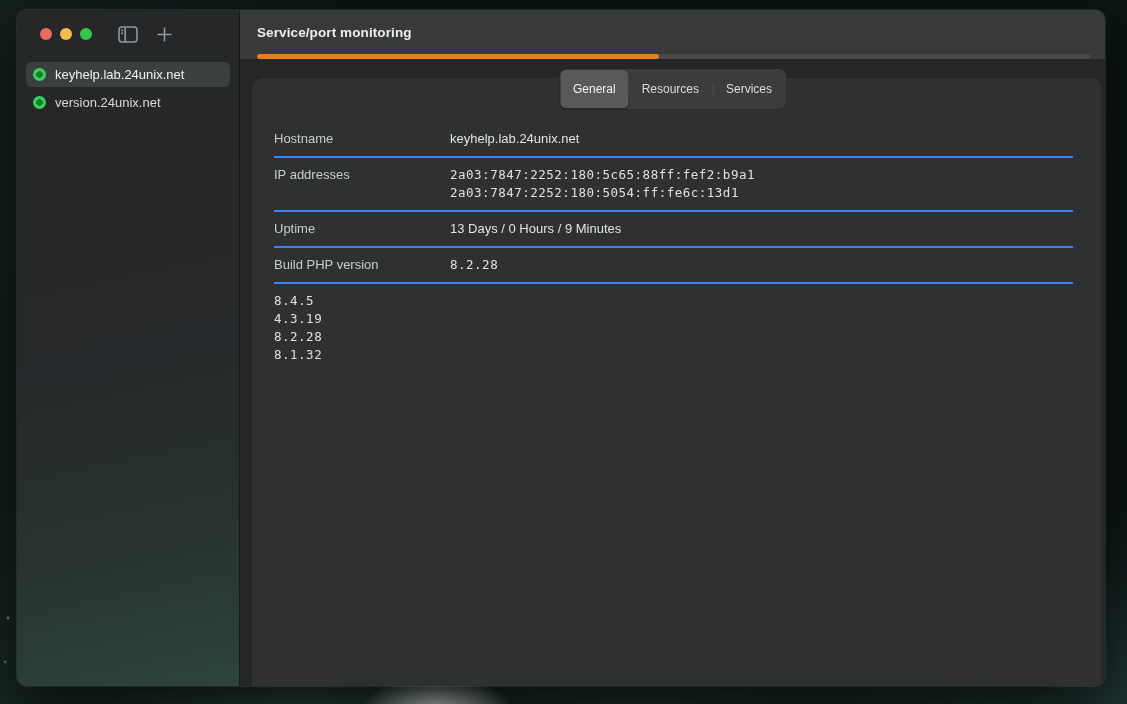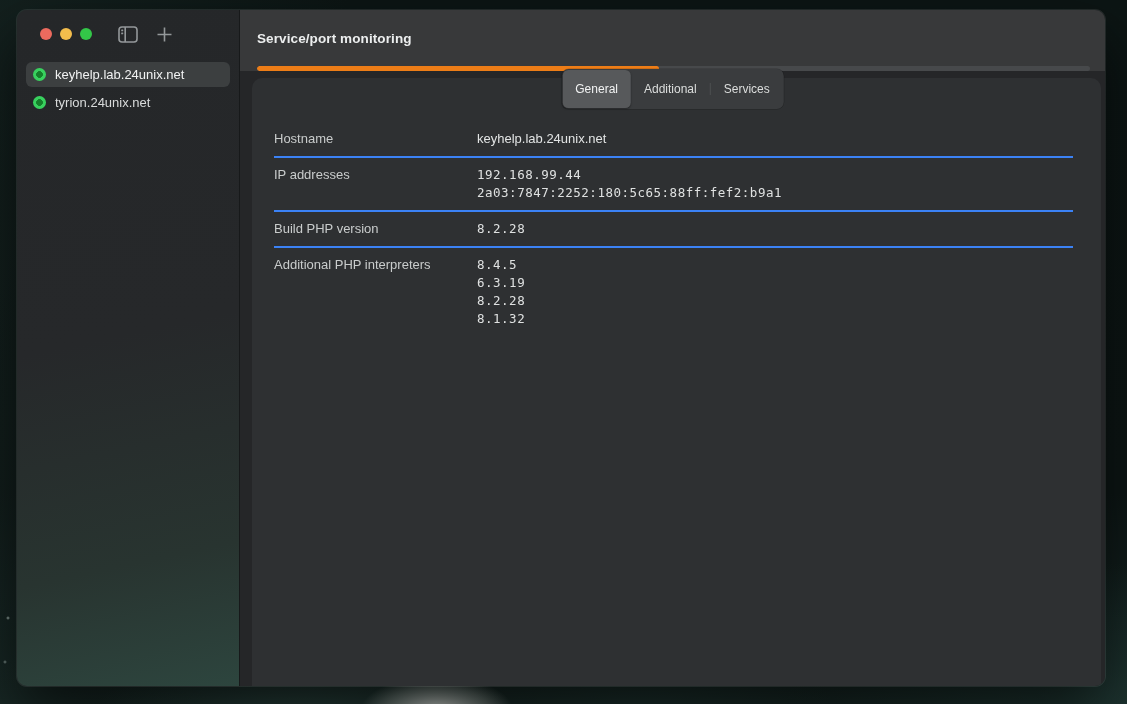--- a/index.html
+++ b/index.html
@@ -46,21 +46,21 @@
     height:25px;margin-bottom:3px;border-radius:6px;display:flex;align-items:center;
     gap:9px;padding-left:7px;font-size:13px;color:#d9dbdb;cursor:default;
   }
   .sb-item.selected{background:#3c3f40;color:#f1f2f2;}
   .dot{
     width:13px;height:13px;border-radius:50%;flex:0 0 13px;
     background:radial-gradient(circle at 50% 50%, #15802b 0%, #15802b 34%, var(--status-green) 38%, var(--status-green) 100%);
   }
   
   .main{flex:1;position:relative;background:#252628;}
-  .titlebar{height:56px;background:#38393a;display:flex;align-items:center;padding-left:17px;}
+  .titlebar{height:44px;background:#38393a;display:flex;align-items:center;padding-left:17px;}
   .win-title{font-size:13.5px;font-weight:bold;color:#eceeee;letter-spacing:.1px;}
   .progress-wrap{height:5px;background:#38393a;padding:0 15px 0 17px;}
   .progress-track{height:4.5px;background:#47494b;border-radius:2.5px;overflow:hidden;}
   .progress-fill{height:100%;background:var(--accent-orange);border-radius:2.5px;}
   .panel{
     position:absolute;left:12px;right:4px;top:68px;bottom:0;
     background:#2e3032;border-radius:10px 10px 0 0;
   }
   
   .tabs{
@@ -69,21 +69,21 @@
     padding:1px;z-index:5;box-shadow:0 0 0 0.5px rgba(0,0,0,0.25);
   }
   .tab{
     font-size:12px;color:#dcdedd;padding:11px 13px;border-radius:5.5px;
     line-height:16px;cursor:default;white-space:nowrap;
   }
   .tab.selected{background:#57595b;color:#f2f3f3;box-shadow:0 1px 2px rgba(0,0,0,0.35);}
   .tab-div{width:1px;height:12px;background:#4d4f51;}
   
   .details{padding:44px 28px 0 22px;}
-  .drow{display:flex;padding:8px 0;gap:27px;}
+  .drow{display:flex;padding:8px 0;}
   .drow + .drow{border-top:2px solid #3b82f6;}
   .dlabel{width:176px;flex:0 0 176px;font-size:13px;color:#c9cccc;line-height:18px;}
   .dvals{font-size:13px;color:#e2e4e4;line-height:18px;}
   .dvals.mono{
     font-family:"DejaVu Sans Mono",monospace;font-size:12.5px;letter-spacing:0.5px;
     color:#dfe1e1;
   }
 </style>
 </head>
 <body>
@@ -111,21 +111,21 @@
           </svg>
         </span>
       </div>
       <div class="sb-list">
           <div class="sb-item selected">
             <div class="dot" style="display: inline-block;"></div>
             <div class="sb-label">keyhelp.lab.24unix.net</div>
           </div>
           <div class="sb-item">
             <div class="dot" style="display: inline-block;"></div>
-            <div class="sb-label">tyrion.24unix.net</div>
+            <div class="sb-label">version.24unix.net</div>
           </div>
         </div>
     </div>
 
     <div class="main">
       <div class="titlebar">
         <span class="win-title">Service/port monitoring</span>
       </div>
       <div class="progress-wrap">
         <div class="progress-track">
@@ -137,44 +137,49 @@
         <div class="details">
             <div class="drow">
               <div class="dlabel">Hostname</div>
               <div class="dvals">
                 <div>keyhelp.lab.24unix.net</div>
               </div>
             </div>
             <div class="drow">
               <div class="dlabel">IP addresses</div>
               <div class="dvals mono">
-                <div>192.168.99.44</div>
                 <div>2a03:7847:2252:180:5c65:88ff:fef2:b9a1</div>
+                <div>2a03:7847:2252:180:5054:ff:fe6c:13d1</div>
+              </div>
+            </div>
+            <div class="drow">
+              <div class="dlabel">Uptime</div>
+              <div class="dvals">
+                <div>13 Days / 0 Hours / 9 Minutes</div>
               </div>
             </div>
             <div class="drow">
               <div class="dlabel">Build PHP version</div>
               <div class="dvals mono">
                 <div>8.2.28</div>
               </div>
             </div>
             <div class="drow">
-              <div class="dlabel">Additional PHP interpreters</div>
               <div class="dvals mono">
                 <div>8.4.5</div>
-                <div>6.3.19</div>
+                <div>4.3.19</div>
                 <div>8.2.28</div>
                 <div>8.1.32</div>
               </div>
             </div>
           </div>
       </div>
 
       <div class="tabs">
           <div class="tab selected">General</div>
-          <div class="tab">Additional</div>
+          <div class="tab">Resources</div>
           <div class="tab-div"></div>
           <div class="tab">Services</div>
         </div>
     </div>
 
   </div>
 </div>
 
 </body></html>

